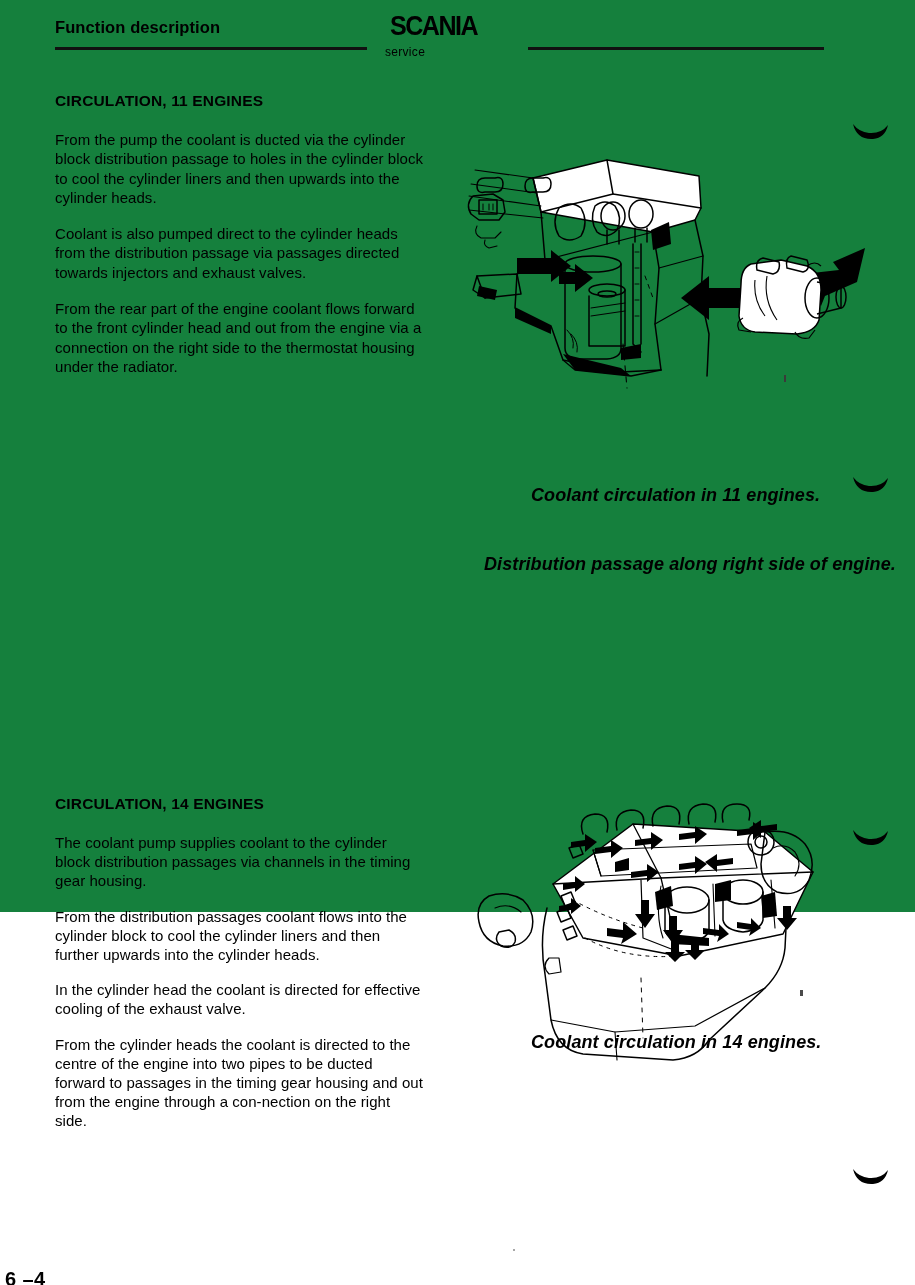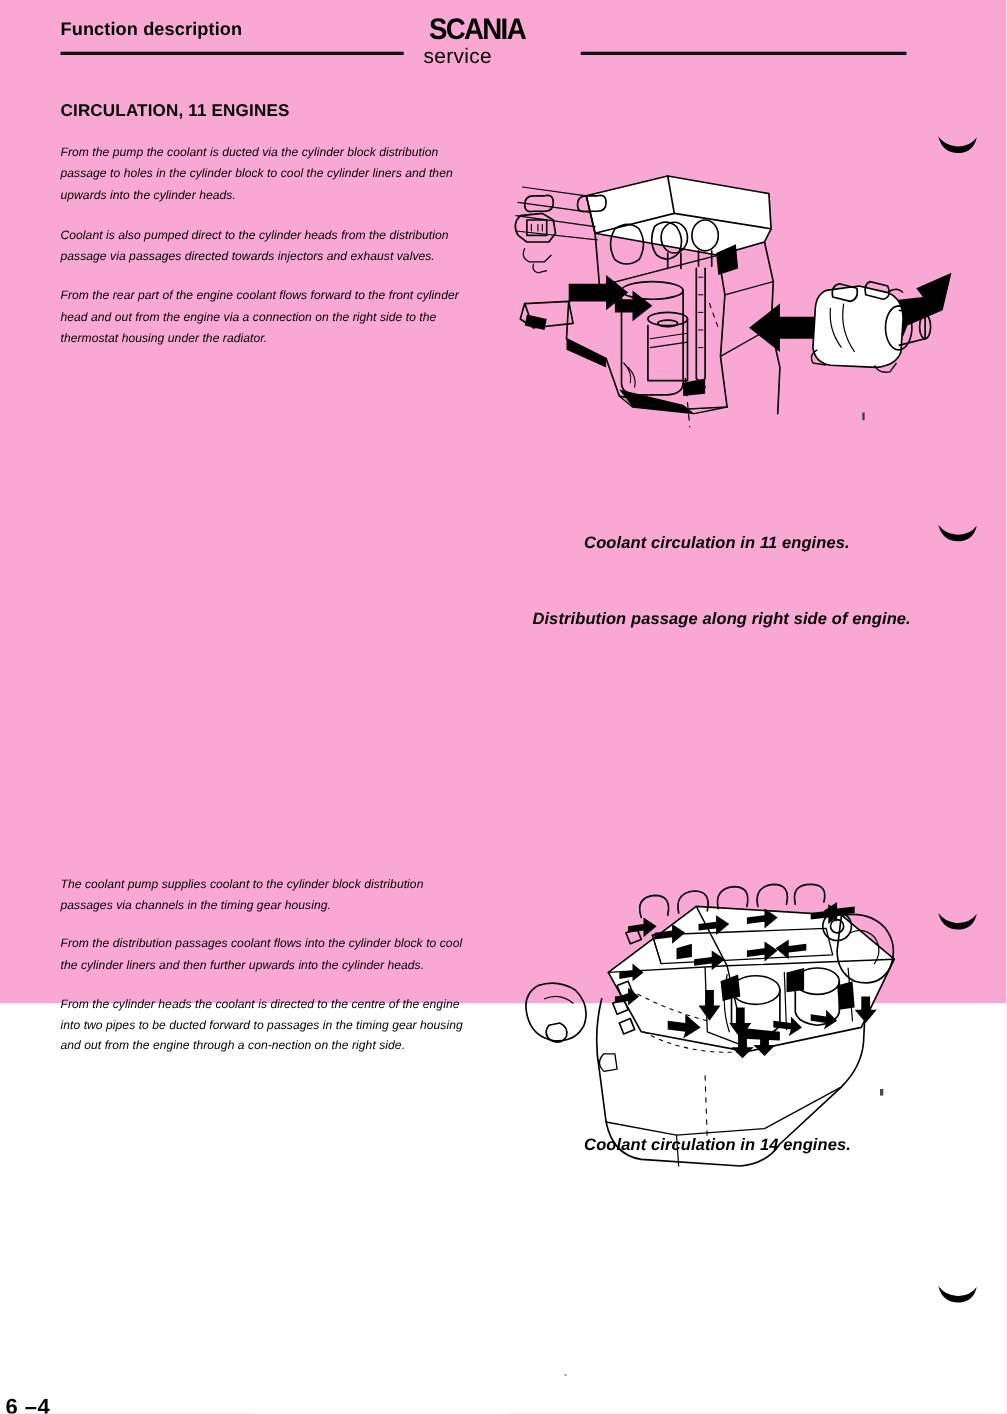--- a/index.html
+++ b/index.html
@@ -14,21 +14,21 @@
     overflow: hidden;
     font-family: "Liberation Sans", sans-serif;
     color: #000000;
   }
 
   .page {
     position: absolute;
     left: 0; top: 0;
     width: 915px;
     height: 912px;
-    background: #f9a8d4;
+    background: #15803d;
   }
 
   
   .header {
     position: absolute;
     left: 0; top: 0;
     width: 915px;
     height: 70px;
   }
   .header-title {
@@ -68,21 +68,21 @@
     font-size: 27px;
     font-weight: bold;
     letter-spacing: -1.6px;
     line-height: 27px;
     font-stretch: condensed;
     transform: scaleX(0.93);
     transform-origin: 50% 50%;
   }
   .brand-sub {
     display: block;
-    font-size: 19px;
+    font-size: 12px;
     font-weight: normal;
     line-height: 22px;
     letter-spacing: 0.3px;
     margin-top: 1px;
   }
 
   
   .section {
     position: absolute;
     left: 55px;
@@ -92,25 +92,24 @@
   .section-14 { top: 795px; }
 
   .section-heading {
     font-size: 15.5px;
     font-weight: bold;
     letter-spacing: 0.15px;
     margin: 0 0 20px 0;
     white-space: nowrap;
   }
   .para {
-    font-size: 11px;
+    font-size: 15px;
     line-height: 19.3px;
     margin: 0 0 17px 0;
     letter-spacing: 0.05px;
-    font-style: italic;
   }
   .para:last-child { margin-bottom: 12px; }
   .section-14 .para { margin-bottom: 16px; line-height: 19.2px; }
 
   
   .figure {
     position: absolute;
   }
   .figure-11 {
     left: 455px;
@@ -121,21 +120,21 @@
   .figure-14 {
     left: 465px;
     top: 788px;
     width: 400px;
     height: 275px;
   }
   .figure svg { display: block; width: 100%; height: 100%; }
 
   .caption {
     position: absolute;
-    font-size: 15px;
+    font-size: 18px;
     font-style: italic;
     font-weight: bold;
     letter-spacing: 0.1px;
     white-space: nowrap;
     text-align: right;
   }
   .caption-11a { left: 531px; top: 485px; }
   .caption-11b { left: 484px; top: 554px; }
   .caption-14  { left: 531px; top: 1032px; }
 
@@ -298,22 +297,24 @@
         <path d="M340 184 Q344 192 354 190 L360 182" stroke-width="1.2"></path>
         <path d="M352 118 Q360 112 366 118" stroke-width="1.2"></path>
       </g>
     </svg>
   </div>
 
   <div class="caption caption-11a">Coolant circulation in 11 engines.</div>
   <div class="caption caption-11b">Distribution passage along right side of engine.</div>
 
   <div class="section section-14">
+    <h2 class="section-heading">CIRCULATION, 14 ENGINES</h2>
     <p class="para">The coolant pump supplies coolant to the cylinder block distribution passages via channels in the timing gear housing.</p>
     <p class="para">From the distribution passages coolant flows into the cylinder block to cool the cylinder liners and then further upwards into the cylinder heads.</p>
+    <p class="para">In the cylinder head the coolant is directed for effective cooling of the exhaust valve.</p>
     <p class="para">From the cylinder heads the coolant is directed to the centre of the engine into two pipes to be ducted forward to passages in the timing gear housing and out from the engine through a con-nection on the right side.</p>
   </div>
 
   <div class="figure figure-14">
     <svg viewBox="0 0 400 275" xmlns="http://www.w3.org/2000/svg">
       <g fill="none" stroke="#000" stroke-width="1.5" stroke-linejoin="round" stroke-linecap="round">
 
         <path d="M82 120 Q74 152 80 186 L86 232 Q92 262 118 266 L208 272 Q232 270 244 252 L300 200 Q318 182 320 160 L322 120"></path>
         <path d="M86 232 L150 244 L230 238 L300 200" stroke-width="1.2"></path>
         <path d="M150 244 L152 272" stroke-width="1.1"></path>

